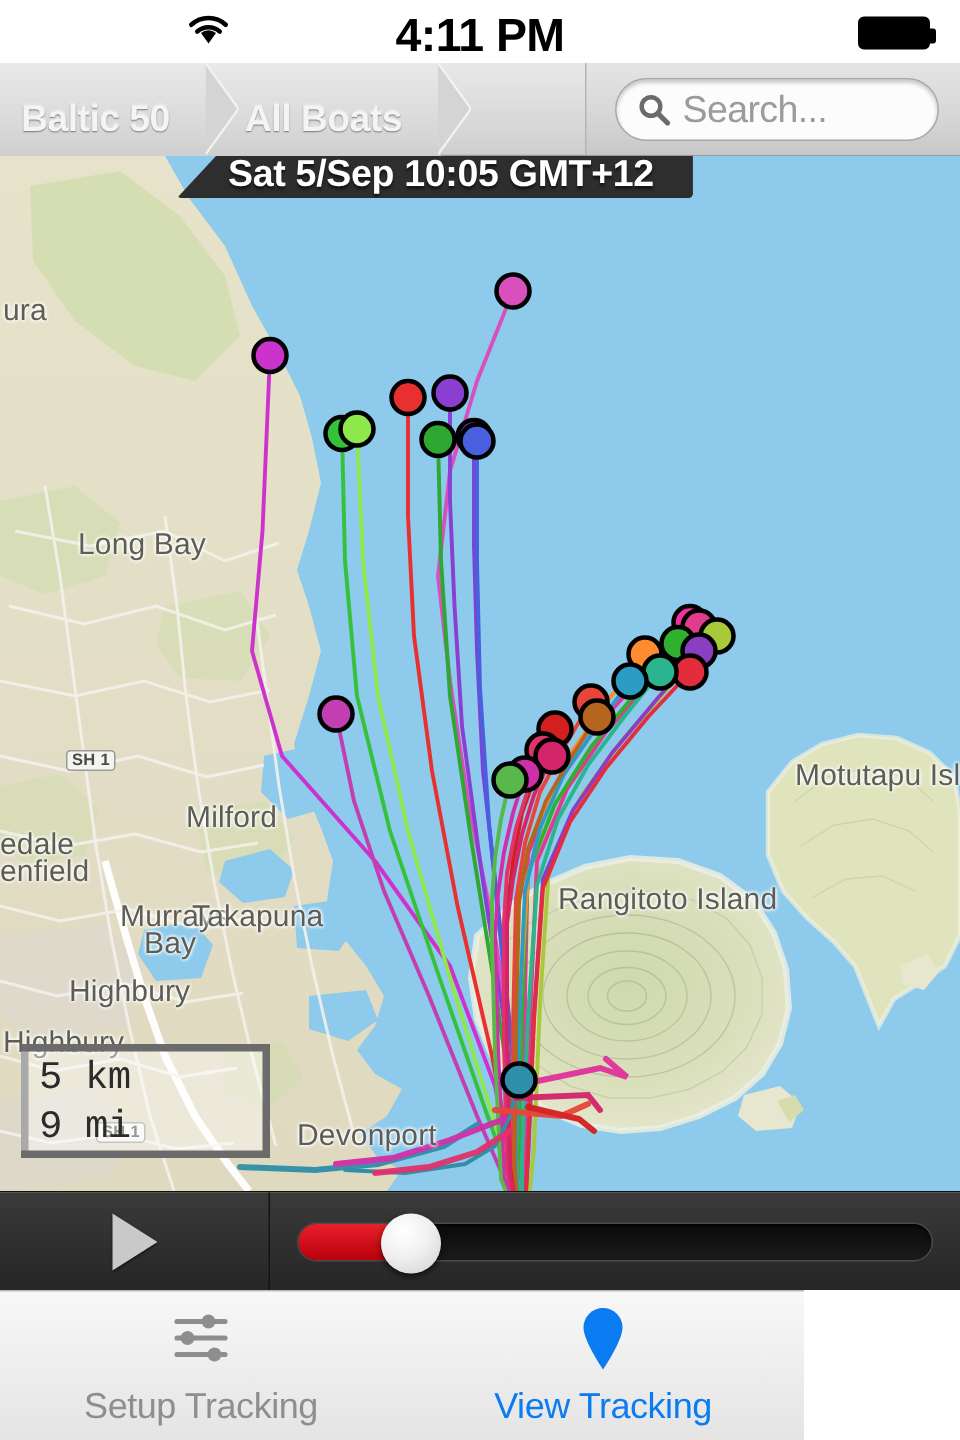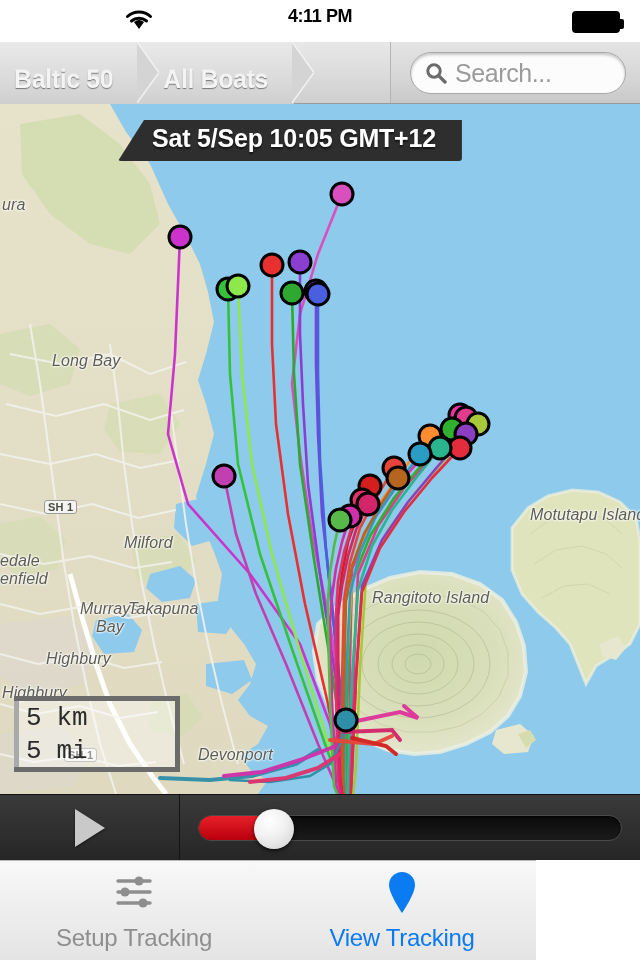--- a/index.html
+++ b/index.html
@@ -16,21 +16,21 @@
     position:absolute; left:0; top:0; width:640px; height:42px;
     background:#ffffff; color:#000;
   }
   .sb-carrier {
     position:absolute; left:14px; top:6px;
     font-size:27px; font-weight:400; letter-spacing:-0.3px;
   }
   .sb-wifi { position:absolute; left:124px; top:8px; width:30px; height:24px; }
   .sb-time {
     position:absolute; left:0; top:6px; width:640px; text-align:center;
-    font-size:18px; font-weight:700; letter-spacing:-0.4px;
+    font-size:31px; font-weight:700; letter-spacing:-0.4px;
   }
   .sb-batt {
     position:absolute; right:20px; top:11px;
     width:48px; height:22px; border:2px solid #000; border-radius:4px;
     background:#000;
   }
   .sb-batt::after {
     content:""; position:absolute; right:-6px; top:6px;
     width:4px; height:10px; background:#000; border-radius:0 2px 2px 0;
   }
@@ -76,30 +76,30 @@
     overflow:hidden; background:#8dcaeb;
   }
   .map svg { position:absolute; left:0; top:0; }
 
   .maplabel {
     position:absolute; color:#5d5d56; font-size:15px;
     letter-spacing:.1px; white-space:nowrap;
     text-shadow:0 0 3px #fff,0 0 3px #fff,0 0 2px #fff;
     pointer-events:none;
   }
-  .maplabel.big { font-size:16px;font-style:italic; }
+  .maplabel.big { font-size:20px; }
   .shield {
     position:absolute; background:#f4f4f2; border:1px solid #9b9b96;
     border-radius:3px; font-size:11px; color:#4a4a46; padding:0 3px;
     font-weight:600; letter-spacing:.2px;
   }
 
   
   .datebanner {
-    position:absolute; left:118px; top:16px; height:41px;
+    position:absolute; left:118px; top:0px; height:28px;
     background:#2e2e2e; color:#fff;
     font-size:25px; font-weight:700; letter-spacing:-0.2px;
     display:flex; align-items:center; justify-content:center;
     padding:0 26px 4px 34px;
     clip-path:polygon(26px 0,100% 0,100% 100%,0 100%);
     text-shadow:0 2px 2px rgba(0,0,0,.6);
     border-radius:0 0 3px 3px;
   }
 
   
@@ -402,21 +402,21 @@
     <div class="maplabel big" style="left:372px;top:485px;">Rangitoto Island</div>
     <div class="maplabel big" style="left:530px;top:402px;">Motutapu Island</div>
 
     <div class="shield" style="left:44px; top:396px;">SH 1</div>
     <div class="shield" style="left:64px; top:644px;">SH 1</div>
 
     <div class="datebanner">Sat 5/Sep 10:05 GMT+12</div>
 
     <div class="scalebar">
       <div class="scale-row top">5 km</div>
-      <div class="scale-row bot">5 mi</div>
+      <div class="scale-row bot">9 mi</div>
     </div>
   </div>
 
   <div class="playbar">
     <div class="playbtn">
       <div class="tri"></div>
     </div>
     <div class="slider-wrap">
       <div class="slider-track"></div>
       <div class="slider-fill" style="width: 76.32px;"></div>

